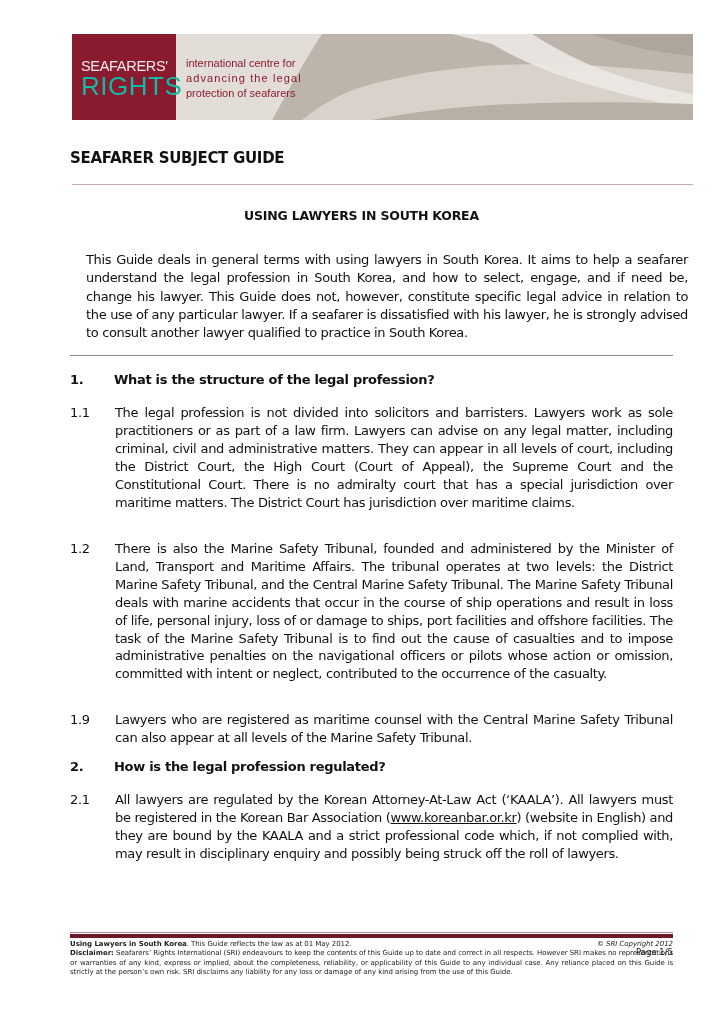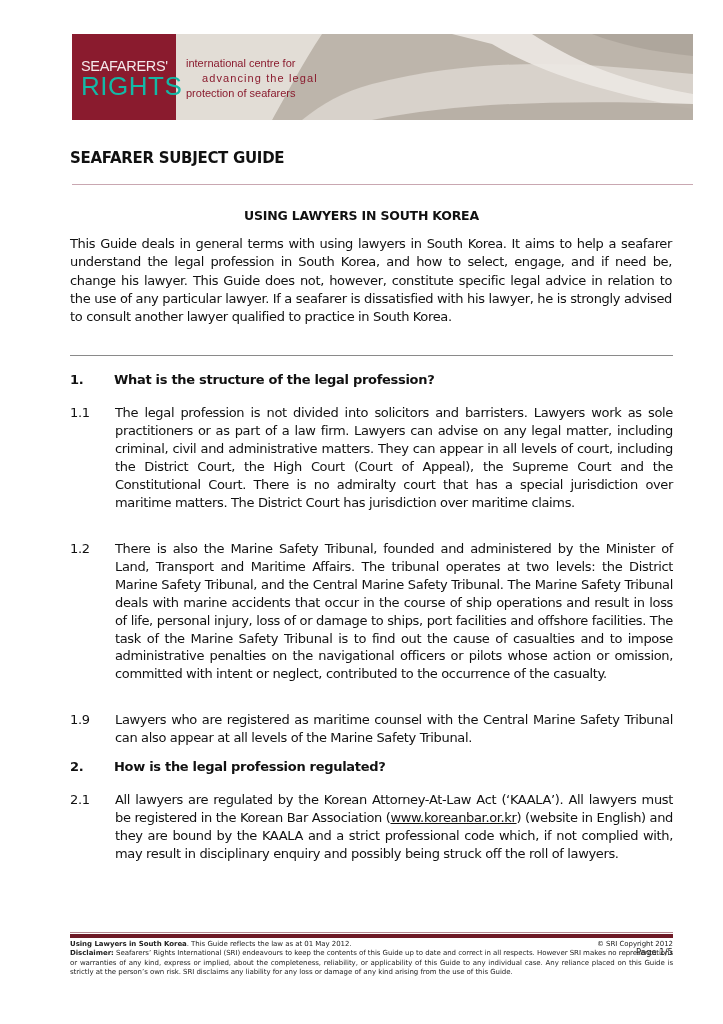--- a/index.html
+++ b/index.html
@@ -9,47 +9,47 @@
   .banner { position: absolute; left: 72px; top: 34px; width: 621px; height: 86px;
             overflow: hidden; background: #d9d4cd; }
   .banner svg.bg { position: absolute; left: 0; top: 0; }
   .logo-box { position: absolute; left: 0; top: 0; width: 104px; height: 86px; background: #8a1b2e; }
   .logo-top { position: absolute; left: 9px; top: 24px; color: #f4e8ea; font-family: "Liberation Sans", sans-serif;
               font-size: 14.5px; letter-spacing: -0.3px; }
   .logo-bottom { position: absolute; left: 9px; top: 37px; color: #14b8a6; font-family: "Liberation Sans", sans-serif;
                  font-size: 26px; letter-spacing: 0.5px; }
   .tagline { position: absolute; left: 114px; top: 22px; color: #8a1b2e;
              font-family: "Liberation Sans", sans-serif; font-size: 11px; line-height: 15px; }
-  .tagline div:nth-child(2) { letter-spacing: 1.1px; margin-left: 16px; }
+  .tagline div:nth-child(2) { letter-spacing: 1.1px; }
 
   .guide-title { position: absolute; left: 70px; top: 149px; font-size: 15px; font-weight: bold;
                  letter-spacing: -0.3px; margin: 0; }
   .rule-pink { position: absolute; left: 72px; top: 184px; width: 621px; height: 1px; background: #c9a7b1; }
   .doc-title { position: absolute; left: 0; width: 723px; top: 208px; text-align: center; font-size: 12.5px;
                font-weight: bold; letter-spacing: -0.2px; margin: 0; }
 
   .intro { position: absolute; left: 70px; top: 235px; width: 602px; font-size: 13px; line-height: 18.3px;
-           text-align: justify; letter-spacing: -0.35px; margin: 0; }
+           text-align: justify; letter-spacing: -0.35px; margin: 16px; }
   .rule-grey { position: absolute; left: 70px; top: 355px; width: 603px; height: 1px; background: #8a8a8a; }
 
   .sec-head { position: absolute; left: 70px; font-size: 13px; font-weight: bold; letter-spacing: -0.3px; }
   .sec-head .num { position: absolute; left: 0; top: 0; }
   .sec-head .txt { position: absolute; left: 44px; top: 0; white-space: nowrap; }
 
   .para { position: absolute; left: 70px; width: 603px; font-size: 13px; line-height: 17.9px; letter-spacing: -0.35px; }
   .para .num { position: absolute; left: 0; top: 0; }
   .para .txt { margin-left: 45px; text-align: justify; }
   .link { text-decoration: underline; }
 
   .footer-rule { position: absolute; left: 70px; top: 934px; width: 603px; height: 4px; background: #6e1a26; }
   .footer-rule2 { position: absolute; left: 70px; top: 932px; width: 603px; height: 1px; background: #b58a92; }
   .footer { position: absolute; left: 70px; top: 940px; width: 603px; font-size: 7px; line-height: 9.3px;
             color: #222; text-align: justify; letter-spacing: -0.05px; }
   .footer .row1 { position: relative; }
-  .footer .copy { position: absolute; right: 0; top: 0; }
+  .footer .copy { position: absolute; right: 0; top: 0; font-style: italic; }
   .page-num { position: absolute; right: 50px; top: 947px; font-size: 8.5px; color: #222; }
 </style>
 </head>
 <body>
 
 <div class="banner">
   <svg class="bg" width="621" height="86" viewBox="0 0 621 86">
     <rect width="621" height="86" fill="#d8d2cb"></rect>
     <path d="M240,0 L621,0 L621,40 C520,30 420,20 300,50 C270,58 250,70 230,86 L200,86 C210,60 230,30 240,0 Z" fill="#b9b0a6" opacity="0.85"></path>
     <path d="M380,0 L460,0 C500,25 540,45 621,60 L621,75 C540,60 470,40 420,10 Z" fill="#ece8e3" opacity="0.9"></path>

